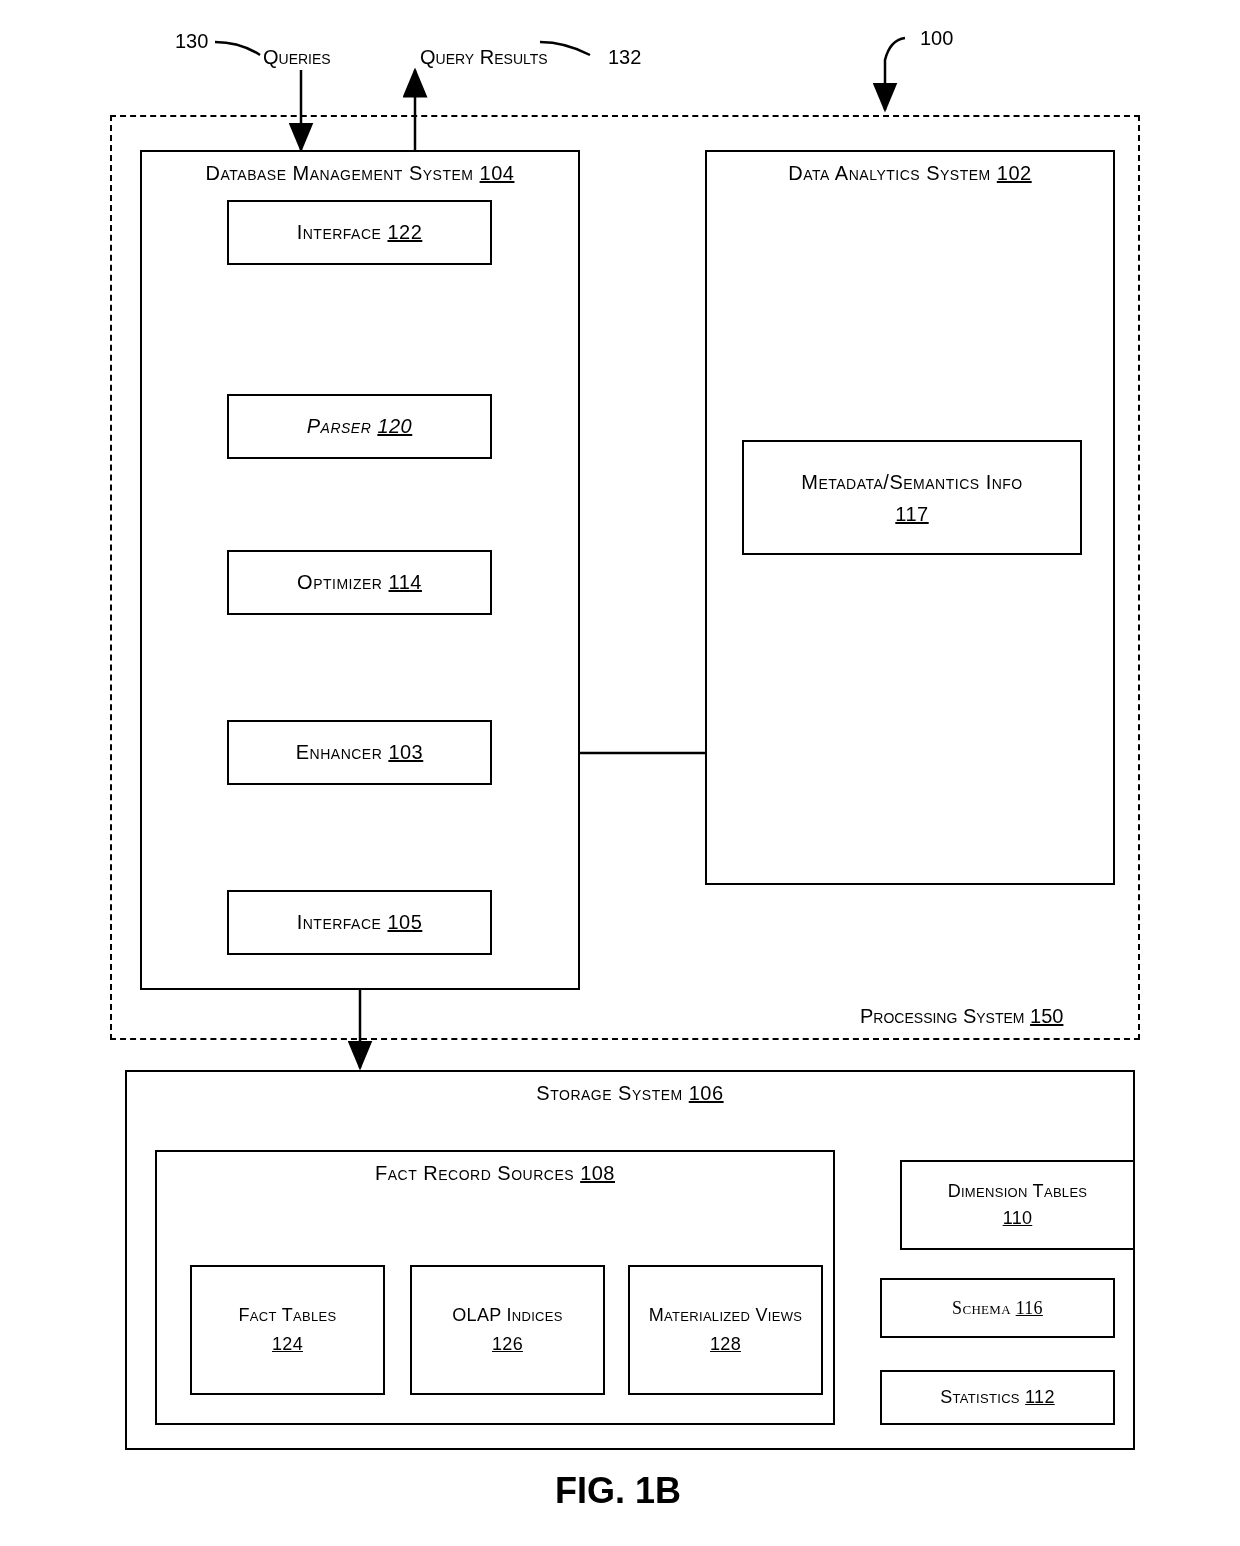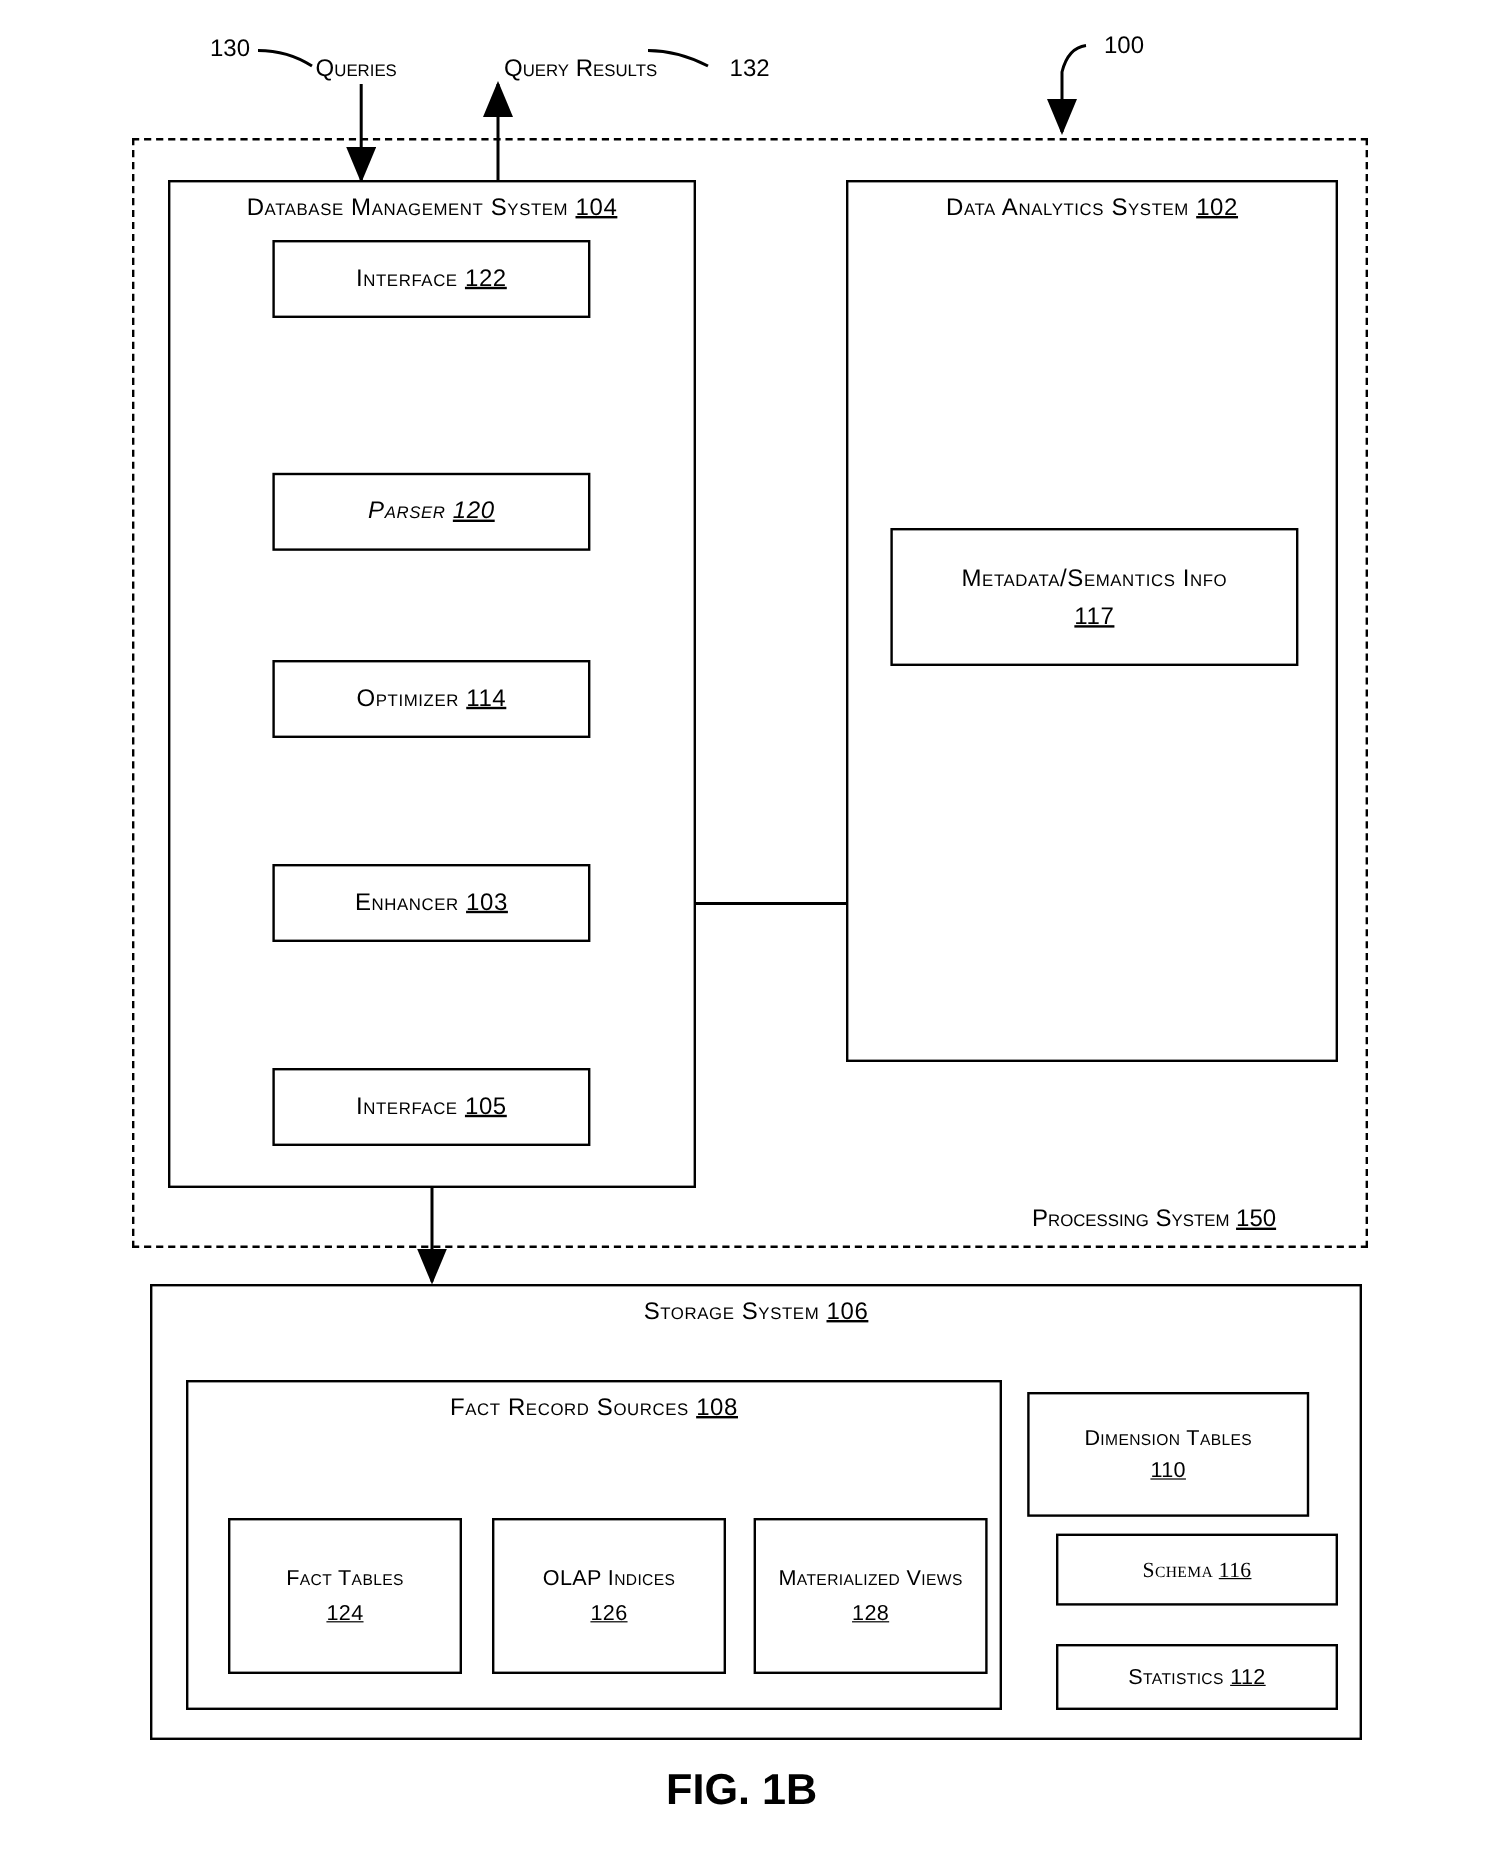--- a/index.html
+++ b/index.html
@@ -136,21 +136,21 @@
   </div>
 
   <div class="box" style="left:608px; top:1245px; width:195px; height:130px;align-items:center;">
     <div class="small-txt" style="line-height:1.6;">
       <span>Materialized Views </span><br>
       <span class="underline">128</span>
     </div>
   </div>
 
 
-  <div class="box" style="left:836px; top:1140px; width:235px; height:104px;">
+  <div class="box" style="left:880px; top:1140px; width:235px; height:90px;">
     <div class="small-txt" style="line-height:1.5;">
       <span>Dimension Tables </span><br>
       <span class="underline">110</span>
     </div>
   </div>
 
   <div class="box" style="left:860px; top:1258px; width:235px; height:60px;font-family:Liberation Serif, serif;">
     <div class="small-txt">
       <span>Schema </span><span class="underline">116</span>
     </div>

